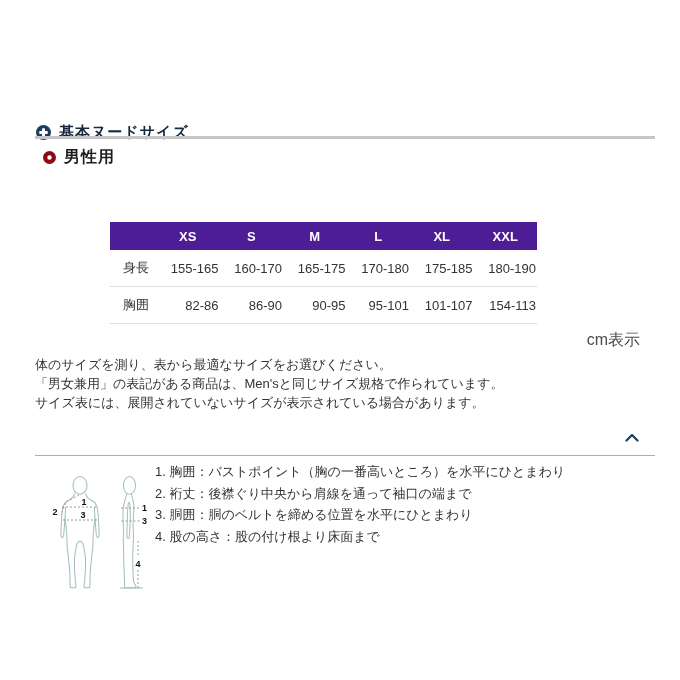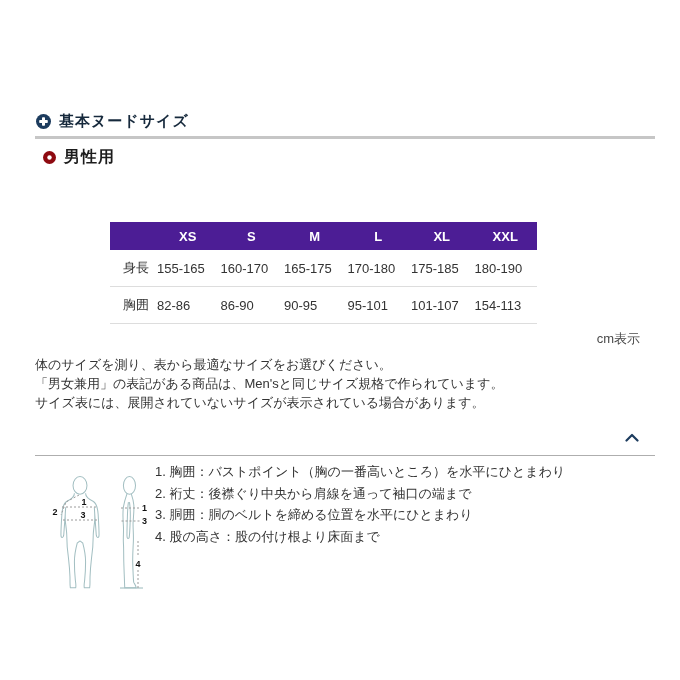--- a/index.html
+++ b/index.html
@@ -2,37 +2,37 @@
 <html><head>
 <meta charset="utf-8">
 <style>
   html,body{margin:0;padding:0;background:#fff;}
   body{font-family:"Liberation Sans","DejaVu Sans",sans-serif;color:#333;}
   #page{position:relative;width:680px;height:680px;background:#fff;overflow:hidden;}
 
   
   .sec-header{position:absolute;display:flex;align-items:center;gap:8px;}
   .sec-header .title{font-weight:bold;color:#16293c;}
-  #section1{top:112px;left:36px;font-family:Liberation Serif, serif;}
+  #section1{top:123px;left:36px;font-family:Liberation Serif, serif;}
   #section1 .title{font-size:15px;letter-spacing:1px;}
   #section2{top:147px;left:43px;}
   #section2 .title{font-size:16px;color:#1c1c1c;letter-spacing:1px;}
 
   .rule-thick{position:absolute;top:136px;left:35px;width:620px;height:3px;background:#c6c6c6;}
   .rule-thin{position:absolute;top:455px;left:35px;width:620px;height:1px;background:#aeaeae;}
 
   
   #size-table-wrap{position:absolute;top:222px;left:110px;width:427px;}
   table.size{border-collapse:collapse;table-layout:fixed;width:427px;font-size:13px;}
   table.size col.lbl{width:46px;}
   table.size thead th{background:#4c1d95;color:#fff;font-weight:bold;height:28px;text-align:center;padding:0;}
   table.size tbody th{font-weight:normal;color:#333;text-align:center;padding-left:7px;height:34px;border-bottom:1px solid #ddd;}
-  table.size tbody td{text-align:left;color:#333;height:34px;border-bottom:1px solid #ddd;}
+  table.size tbody td{text-align:right;color:#333;height:34px;border-bottom:1px solid #ddd;}
 
-  #unit-note{position:absolute;top:330px;right:40px;font-size:13px;color:#4a4a4a;}
+  #unit-note{position:absolute;top:330px;right:40px;font-size:16px;color:#4a4a4a;}
 
   #notes{position:absolute;top:355px;left:35px;font-size:13px;line-height:19px;color:#333;}
 
   #measure-header{position:absolute;top:429px;left:35px;width:610px;font-size:13.5px;color:#333;cursor:pointer;}
   #collapse-chevron{position:absolute;top:433px;right:41px;cursor:pointer;line-height:0;}
 
   #figure-box{position:absolute;top:463px;left:50px;width:105px;height:135px;}
   #instructions{position:absolute;top:461px;left:155px;font-size:13px;line-height:21.5px;color:#333;}
 
   .icon{display:inline-block;line-height:0;}

